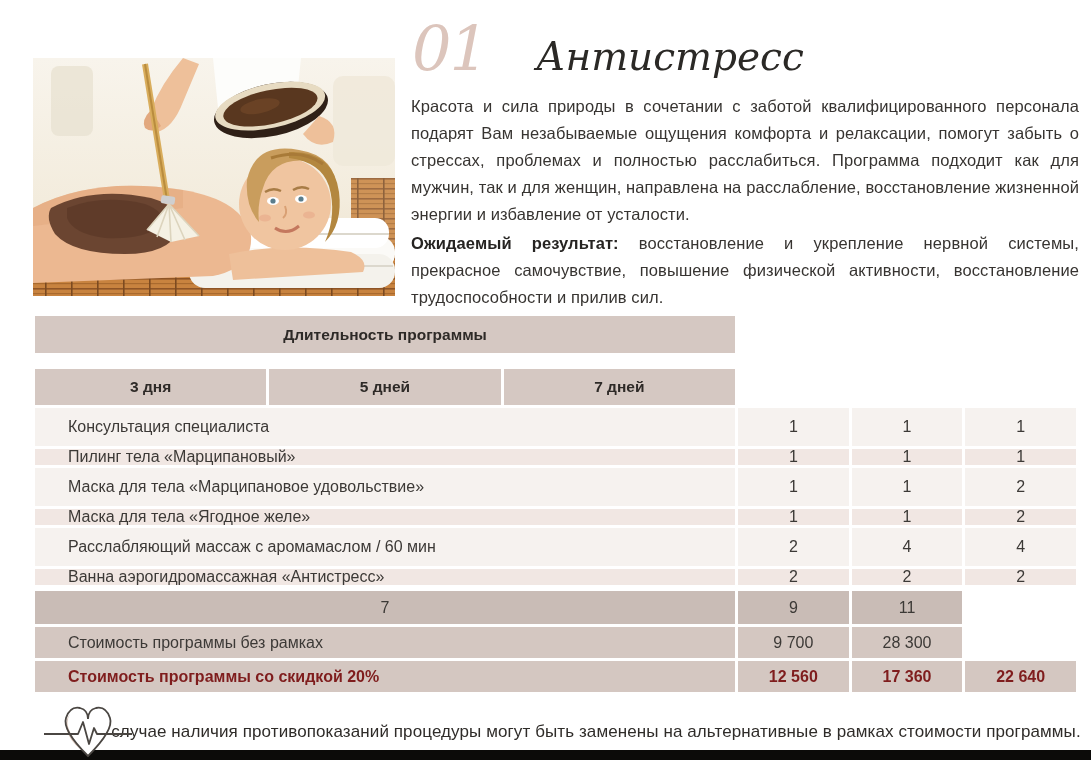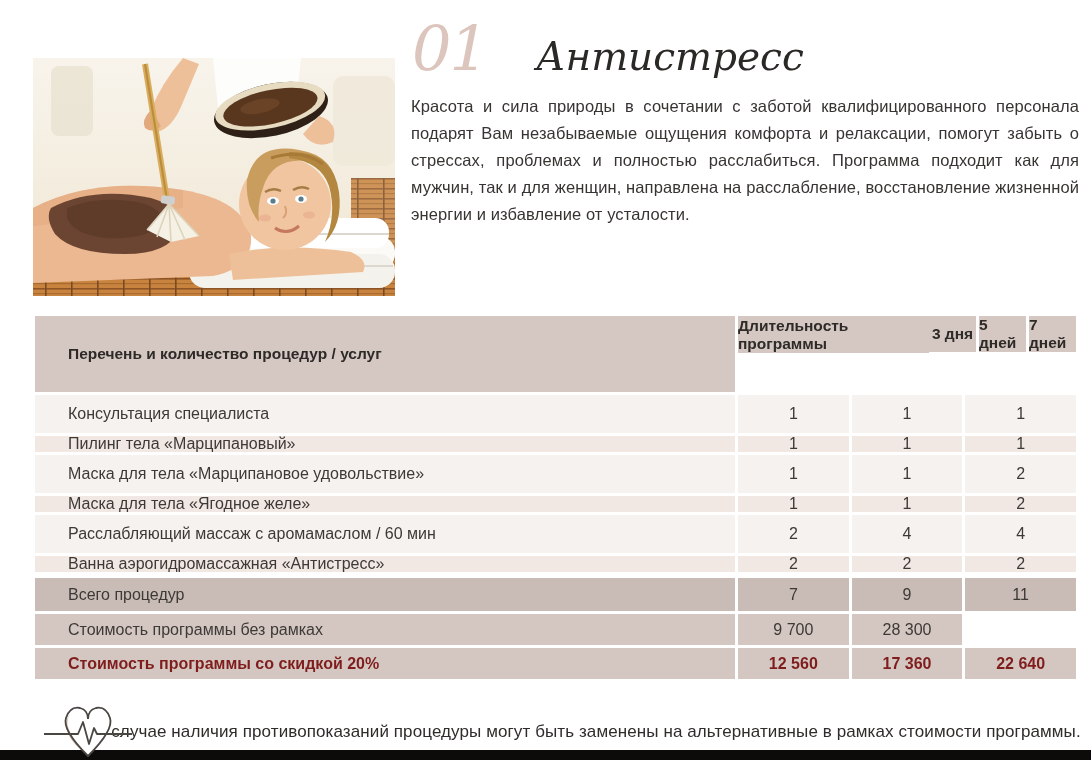--- a/index.html
+++ b/index.html
@@ -45,21 +45,21 @@
   }
   .expected b{color:#262422;}
   
   .ptable{position:absolute;left:35px;top:316px;width:1041px;display:flex;flex-direction:column;}
   .cell{display:flex;align-items:center;}
   .thead{display:grid;grid-template-columns:700px 1fr;column-gap:3px;}
   .left-head{
     background:var(--header-bg);height:76px;padding-left:33px;
     font-weight:bold;font-size:15.5px;color:#2e2a27;
   }
-  .head-right{display:flex;flex-direction:row;row-gap:16px;}
+  .head-right{display:flex;flex-direction:column;row-gap:16px;}
   .dur-head{
     background:var(--header-bg);height:37px;justify-content:center;
     font-weight:bold;font-size:15.5px;color:#2e2a27;
   }
   .sub-row{display:grid;grid-template-columns:1fr 1fr 1fr;column-gap:3px;}
   .sub{
     background:var(--header-bg);height:36px;justify-content:center;
     font-weight:bold;font-size:15.5px;color:#2e2a27;
   }
   .trow{display:grid;grid-template-columns:700px 1fr 1fr 1fr;column-gap:3px;margin-top:3px;}
@@ -163,24 +163,24 @@
     </svg>
   </div>
 
   <div class="title-row">
     <span class="title-number">01</span>
     <span class="title-text">Антистресс</span>
   </div>
 
   <p class="intro">Красота и сила природы в сочетании с заботой квалифицированного персонала подарят Вам незабываемые ощущения комфорта и релаксации, помогут забыть о стрессах, проблемах и полностью расслабиться. Программа подходит как для мужчин, так и для женщин, направлена на расслабление, восстановление жизненной энергии и избавление от усталости.</p>
 
+  <p class="expected"><b>Ожидаемый результат:</b><span> восстановление и укрепление нервной системы, прекрасное самочувствие, повышение физической активности, восстановление трудоспособности и прилив сил.</span></p>
 
   <div class="ptable">
     <div class="thead">
-      <div class="cell left-head">Перечень и количество процедур / услуг</div>
       <div class="head-right">
         <div class="cell dur-head">Длительность программы</div>
         <div class="sub-row">
           <div class="cell sub">3 дня</div>
           <div class="cell sub">5 дней</div>
           <div class="cell sub">7 дней</div>
         </div>
       </div>
     </div>
 
@@ -214,21 +214,20 @@
       <div class="cell num">4</div>
       <div class="cell num">4</div>
     </div>
     <div class="trow pink">
       <div class="cell label">Ванна аэрогидромассажная «Антистресс»</div>
       <div class="cell num">2</div>
       <div class="cell num">2</div>
       <div class="cell num">2</div>
     </div>
     <div class="trow total">
-      <div class="cell label">Всего процедур</div>
       <div class="cell num">7</div>
       <div class="cell num">9</div>
       <div class="cell num">11</div>
     </div>
     <div class="trow price">
       <div class="cell label">Стоимость программы без рамках</div>
       <div class="cell num">9 700</div>
       <div class="cell num">28 300</div>
     </div>
     <div class="trow discount">

